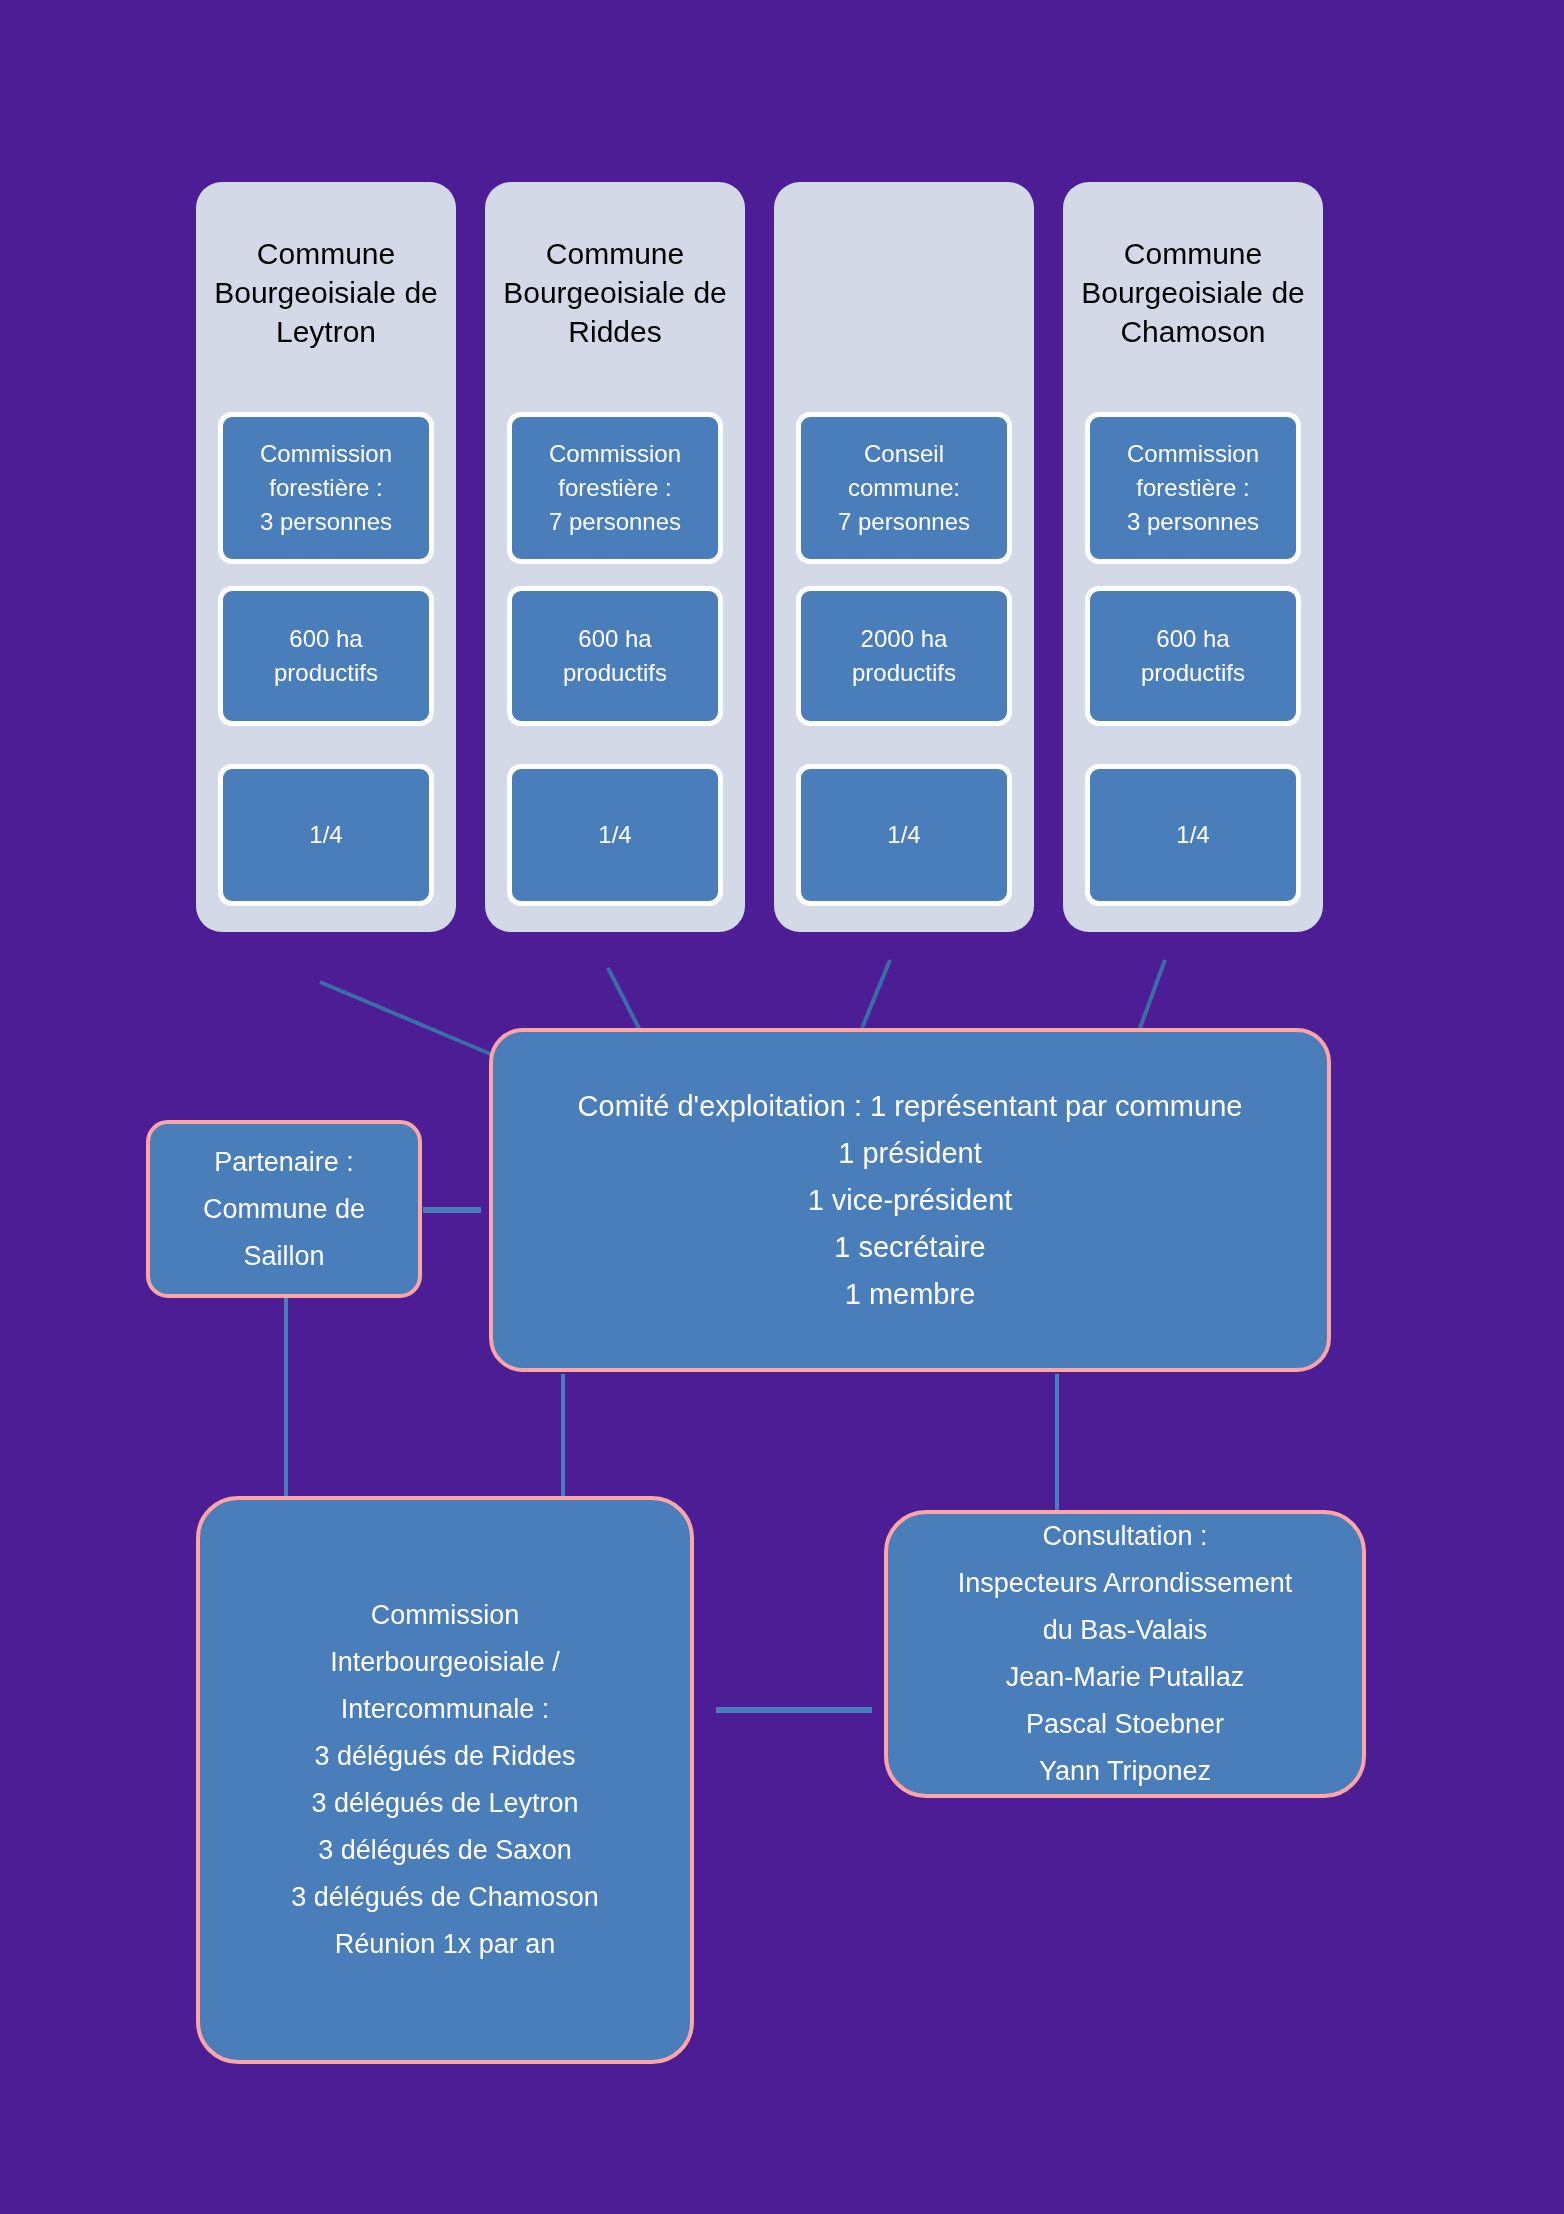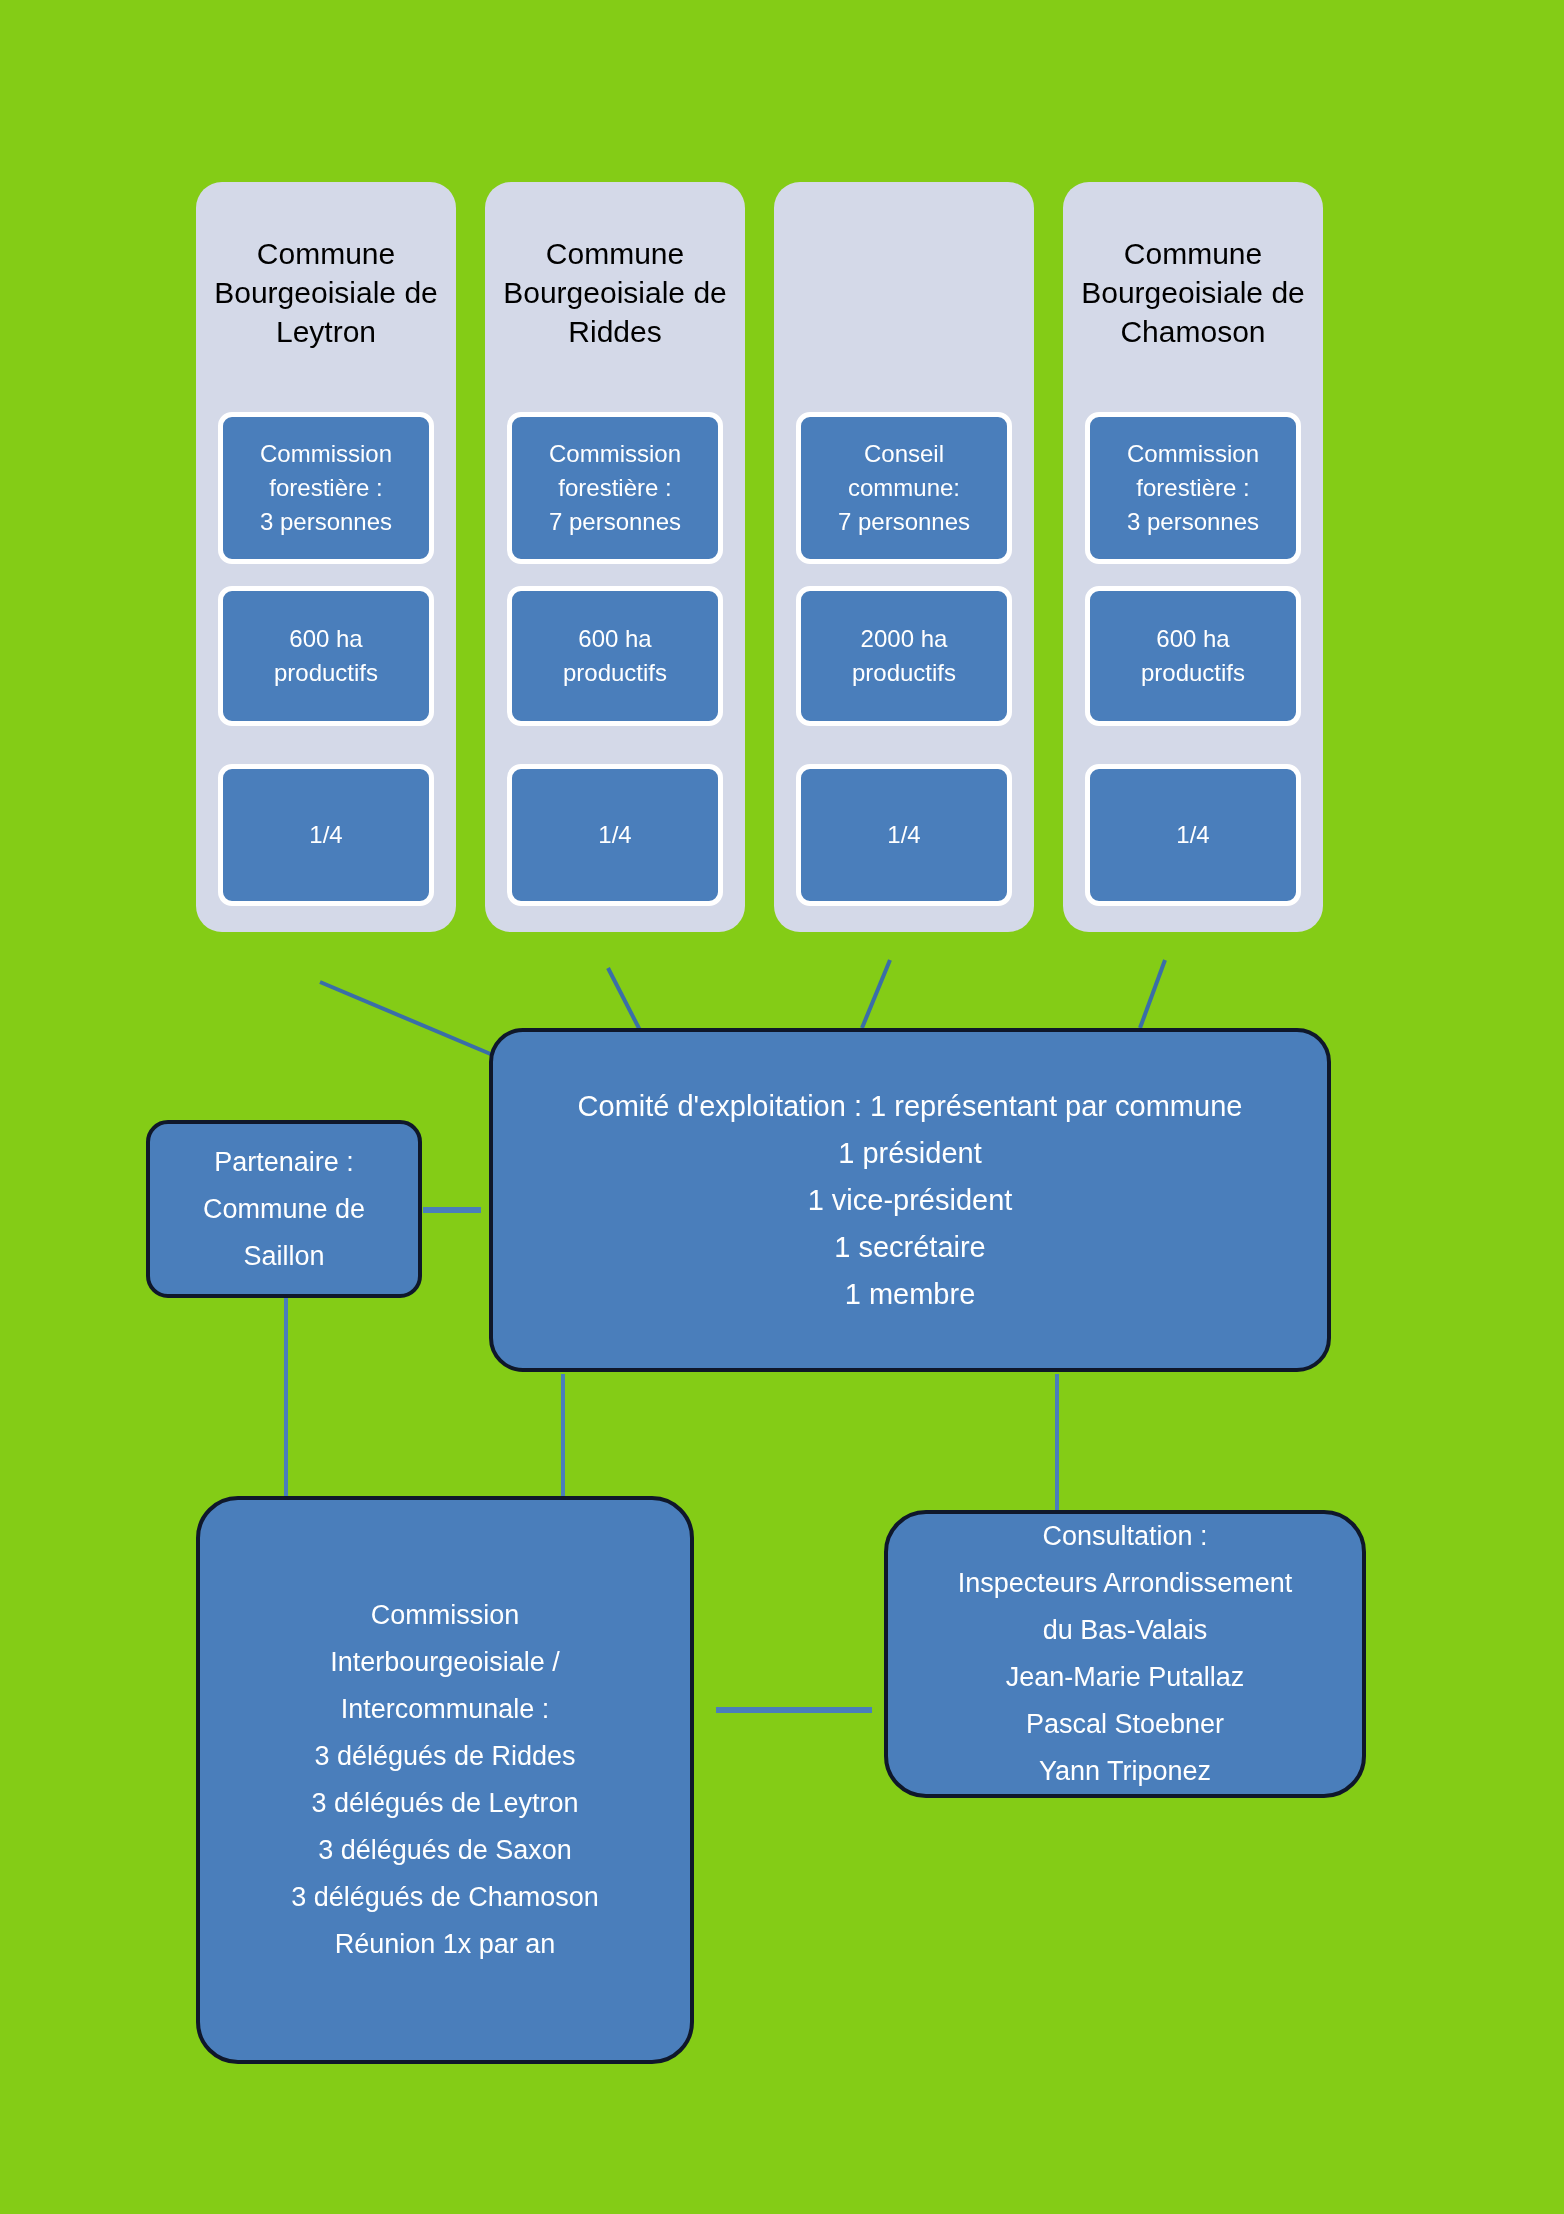--- a/index.html
+++ b/index.html
@@ -7,21 +7,21 @@
     padding: 0;
     background: #ffffff;
   }
   body {
     font-family: "Liberation Sans", sans-serif;
   }
   #canvas {
     position: relative;
     width: 1564px;
     height: 2214px;
-    background: #84cc16;
+    background: #4c1d95;
     overflow: hidden;
   }
 
   
   .commune-col {
     position: absolute;
     background: #d4d9e8;
     border-radius: 26px;
     box-sizing: border-box;
     padding: 0;
@@ -56,21 +56,21 @@
   }
   .inner-box .ln { display: block; }
   .box-commission { top: 230px; height: 152px; }
   .box-ha { top: 404px; height: 140px; text-align: center; }
   .box-share { top: 566px; height: 142px; margin-top: 16px; }
 
   
   .node {
     position: absolute;
     background: #4a7ebb;
-    border: 4px solid #0f172a;
+    border: 4px solid #fca5a5;
     border-radius: 30px;
     box-sizing: border-box;
     color: #ffffff;
     text-align: center;
     display: flex;
     flex-direction: column;
     align-items: center;
     justify-content: center;
   }
   .node .ln { display: block; }

